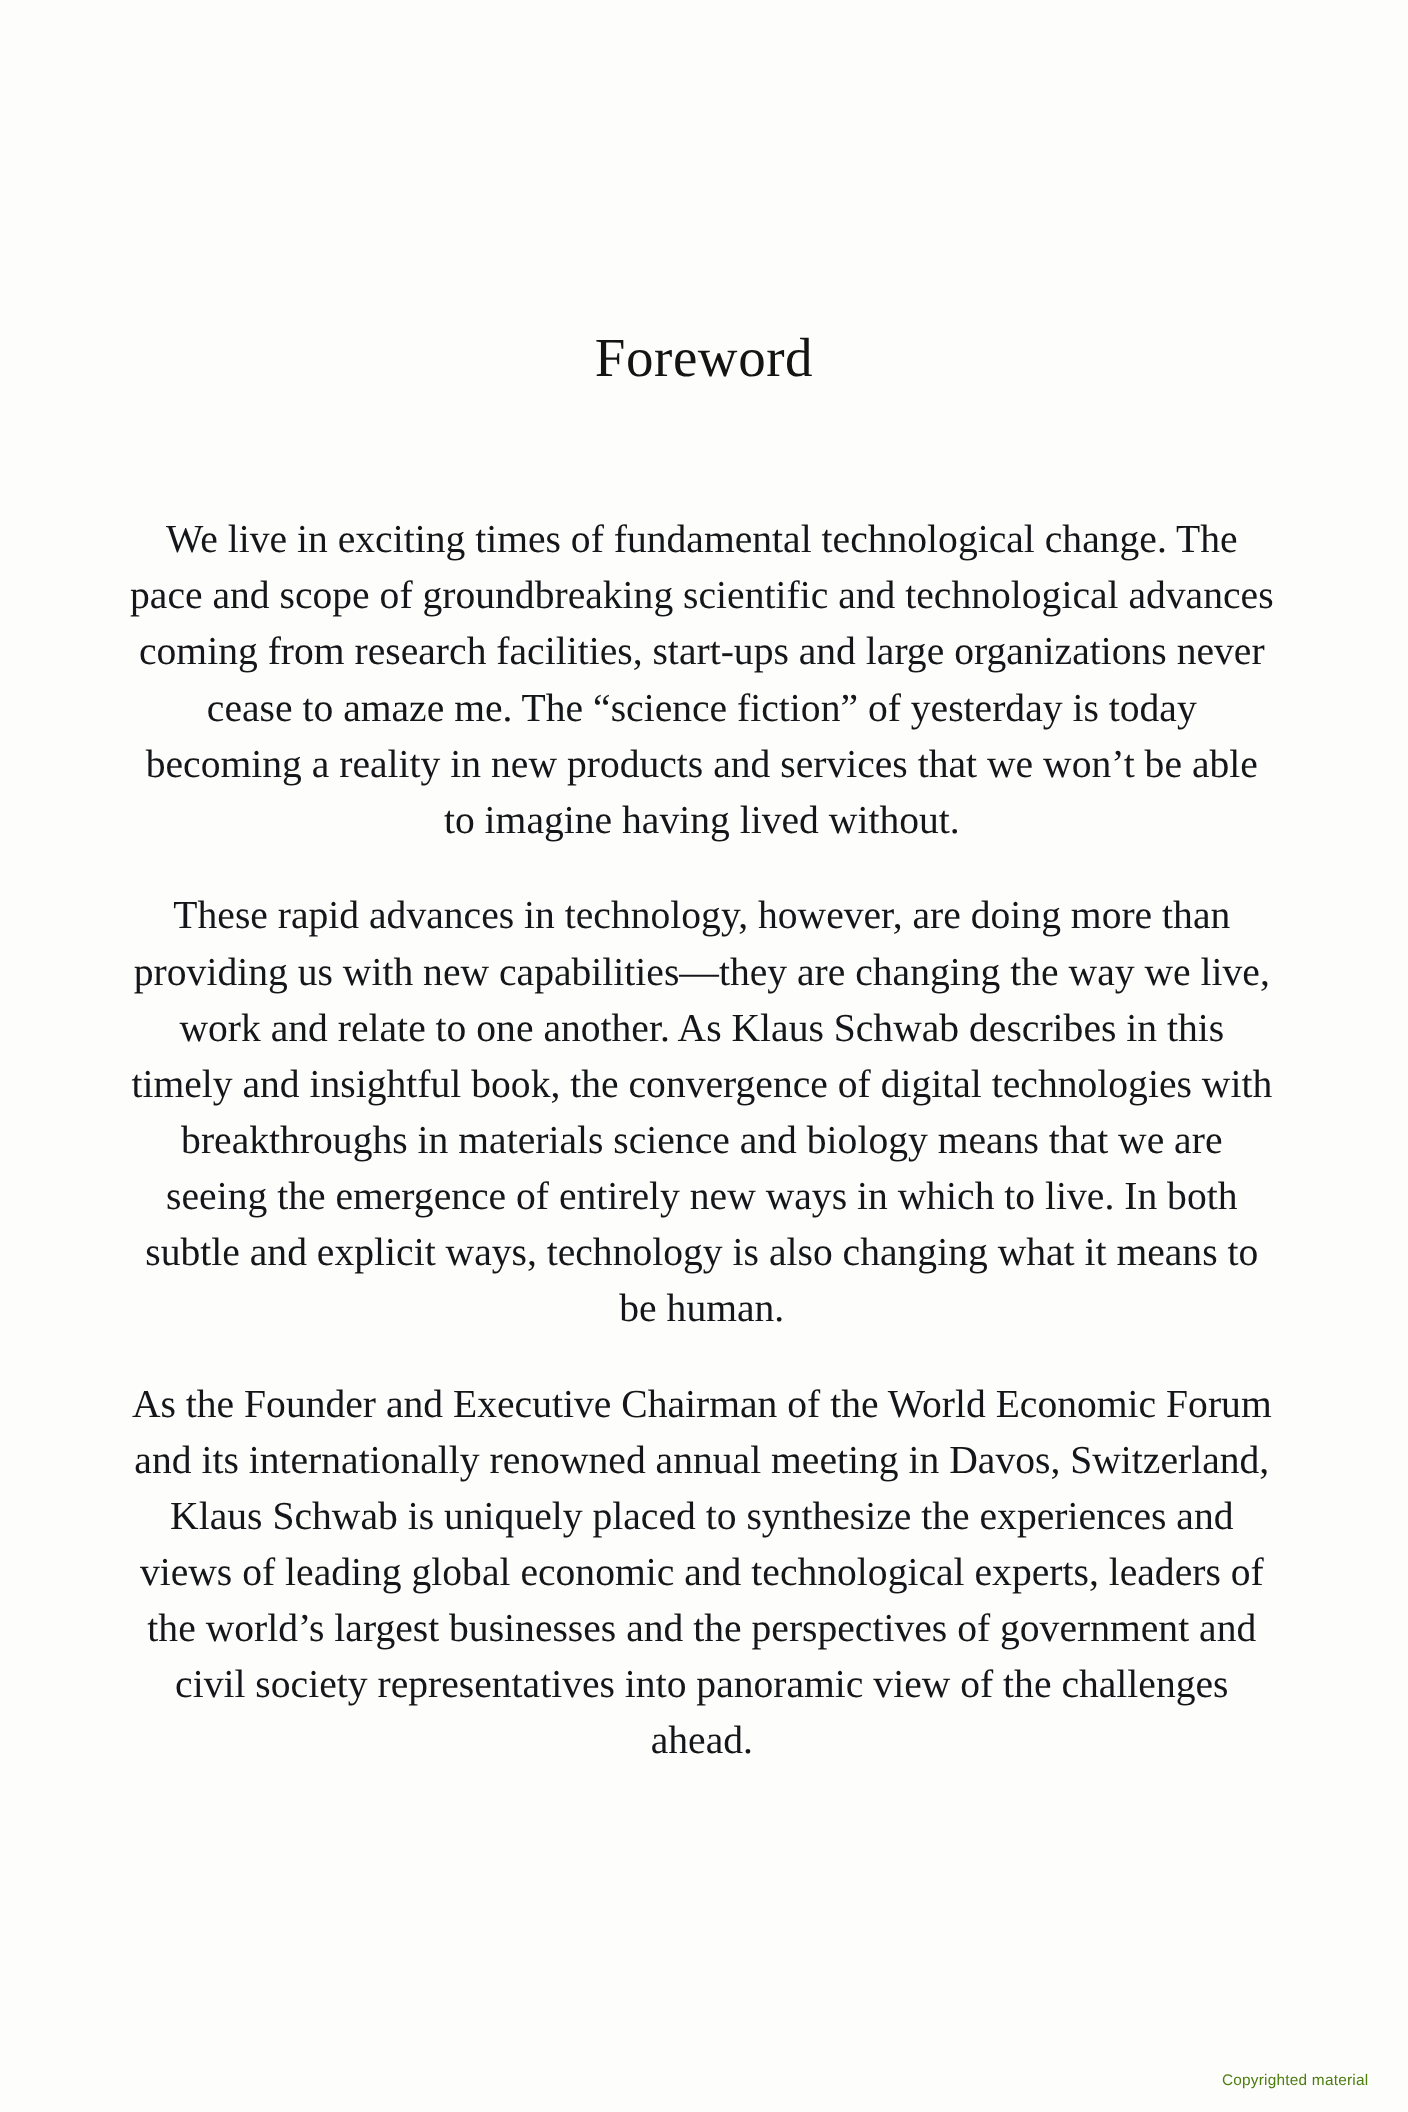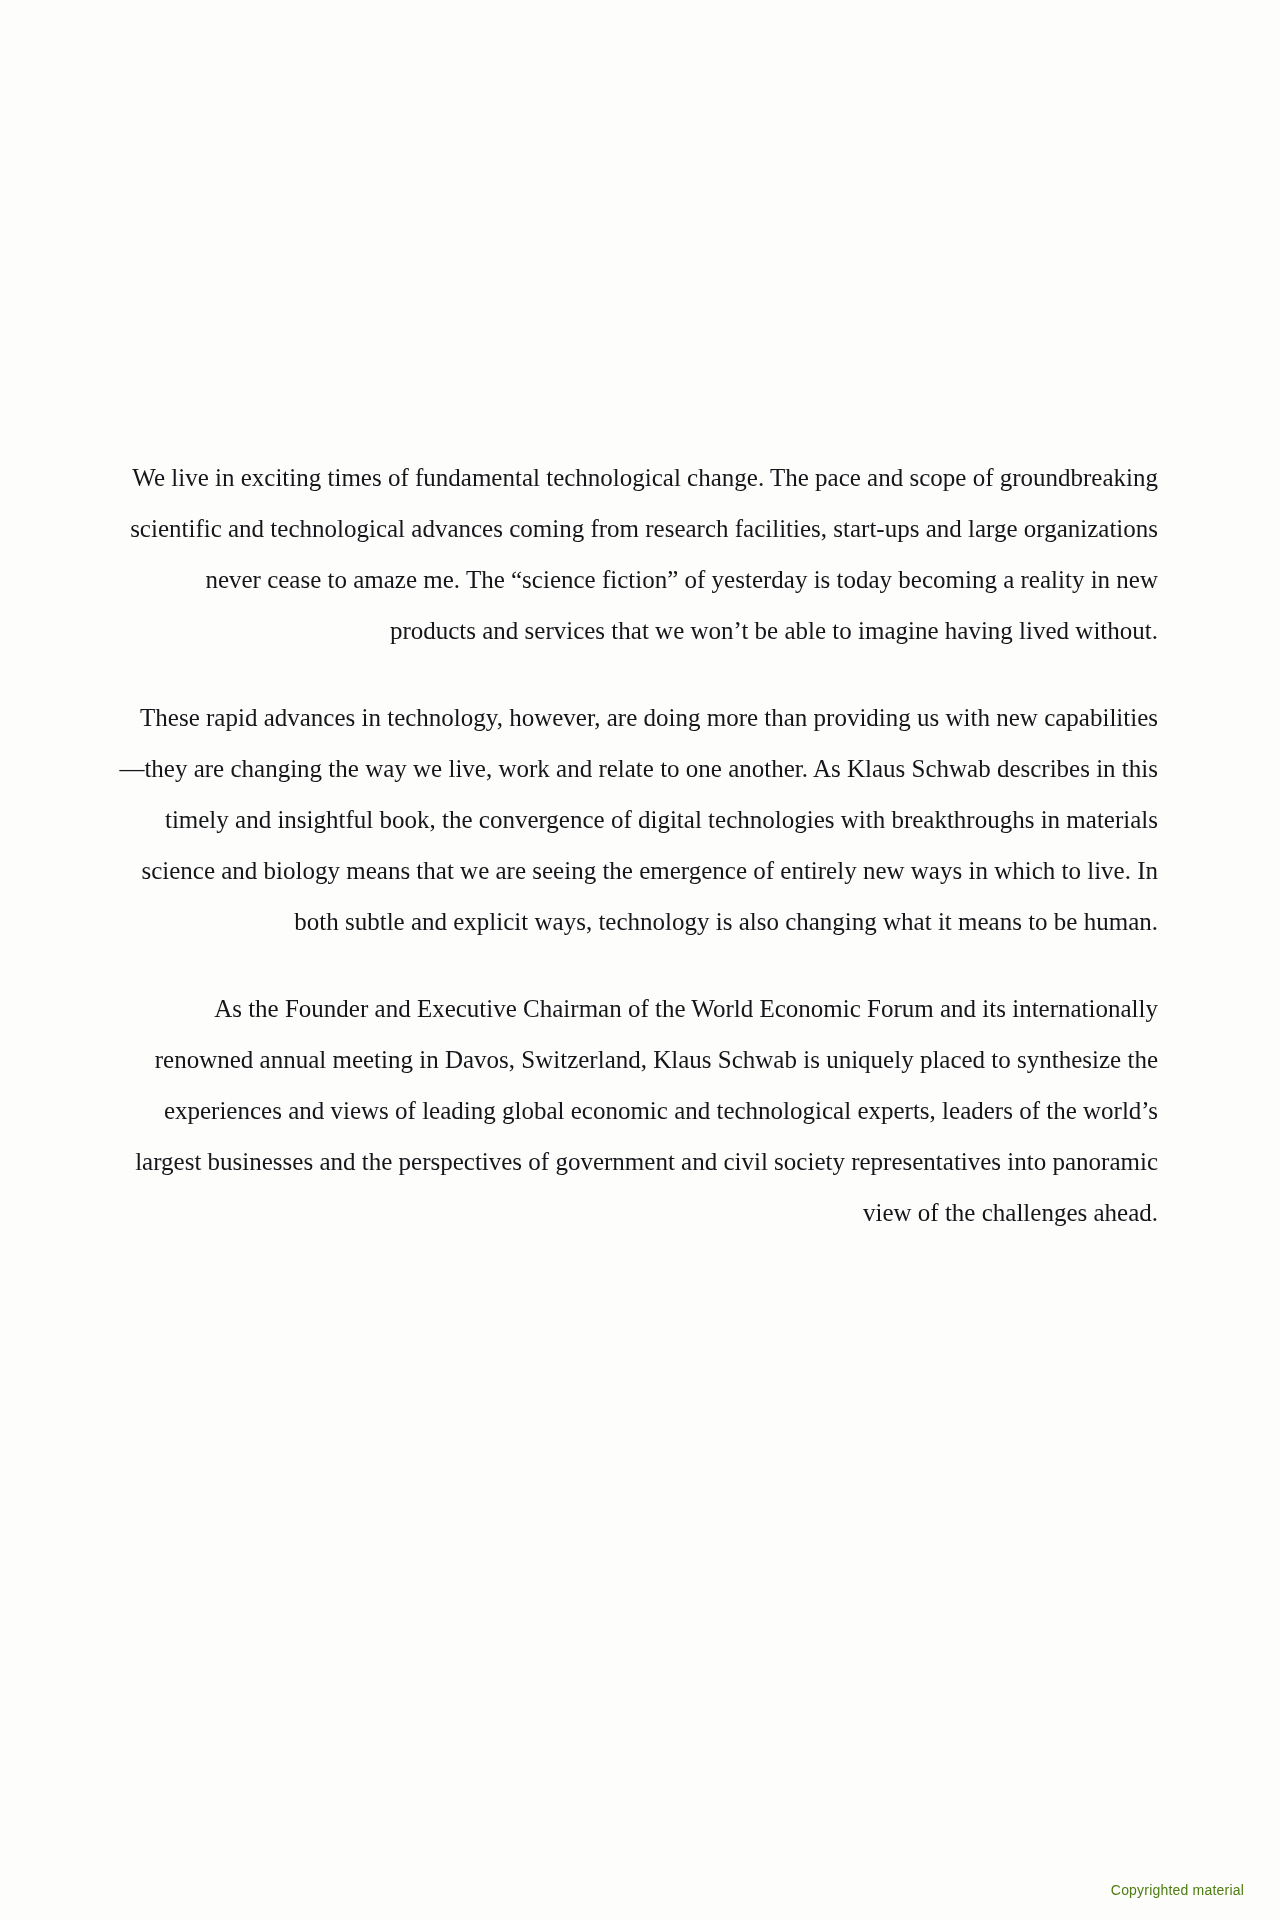--- a/index.html
+++ b/index.html
@@ -35,42 +35,43 @@
     color: #141414;
     font-family: "Liberation Serif", "DejaVu Serif", serif;
   }
   .body-text {
     position: absolute;
     left: 118px;
     top: 448px;
     width: 1040px;
   }
   .body-text p {
-    margin: 4px 0 36px 0;
-    font-size: 25px;
+    margin: 17px 0 36px 0;
+    font-size: 36px;
     line-height: 51px;
     color: #15161a;
-    text-align: right;
+    text-align: center;
     font-family: "Liberation Serif", "DejaVu Serif", serif;
   }
   .copyright-note {
     position: absolute;
     right: 36px;
     bottom: 22px;
     font-size: 14px;
     color: #4d7c0f;
     font-family: "Liberation Sans", sans-serif;
     letter-spacing: 0.2px;
   }
 </style>
 </head>
 <body>
 
 <div class="page">
 
+  <h1 class="page-title">Foreword</h1>
 
   <div class="body-text">
     <p>We live in exciting times of fundamental technological change. The pace and scope of groundbreaking scientific and technological advances coming from research facilities, start-ups and large organizations never cease to amaze me. The “science fiction” of yesterday is today becoming a reality in new products and services that we won’t be able to imagine having lived without.</p>
     <p>These rapid advances in technology, however, are doing more than providing us with new capabilities—they are changing the way we live, work and relate to one another. As Klaus Schwab describes in this timely and insightful book, the convergence of digital technologies with breakthroughs in materials science and biology means that we are seeing the emergence of entirely new ways in which to live. In both subtle and explicit ways, technology is also changing what it means to be human.</p>
     <p>As the Founder and Executive Chairman of the World Economic Forum and its internationally renowned annual meeting in Davos, Switzerland, Klaus Schwab is uniquely placed to synthesize the experiences and views of leading global economic and technological experts, leaders of the world’s largest businesses and the perspectives of government and civil society representatives into panoramic view of the challenges ahead.</p>
   </div>
 
   <div class="copyright-note">Copyrighted material</div>
 
 </div>

